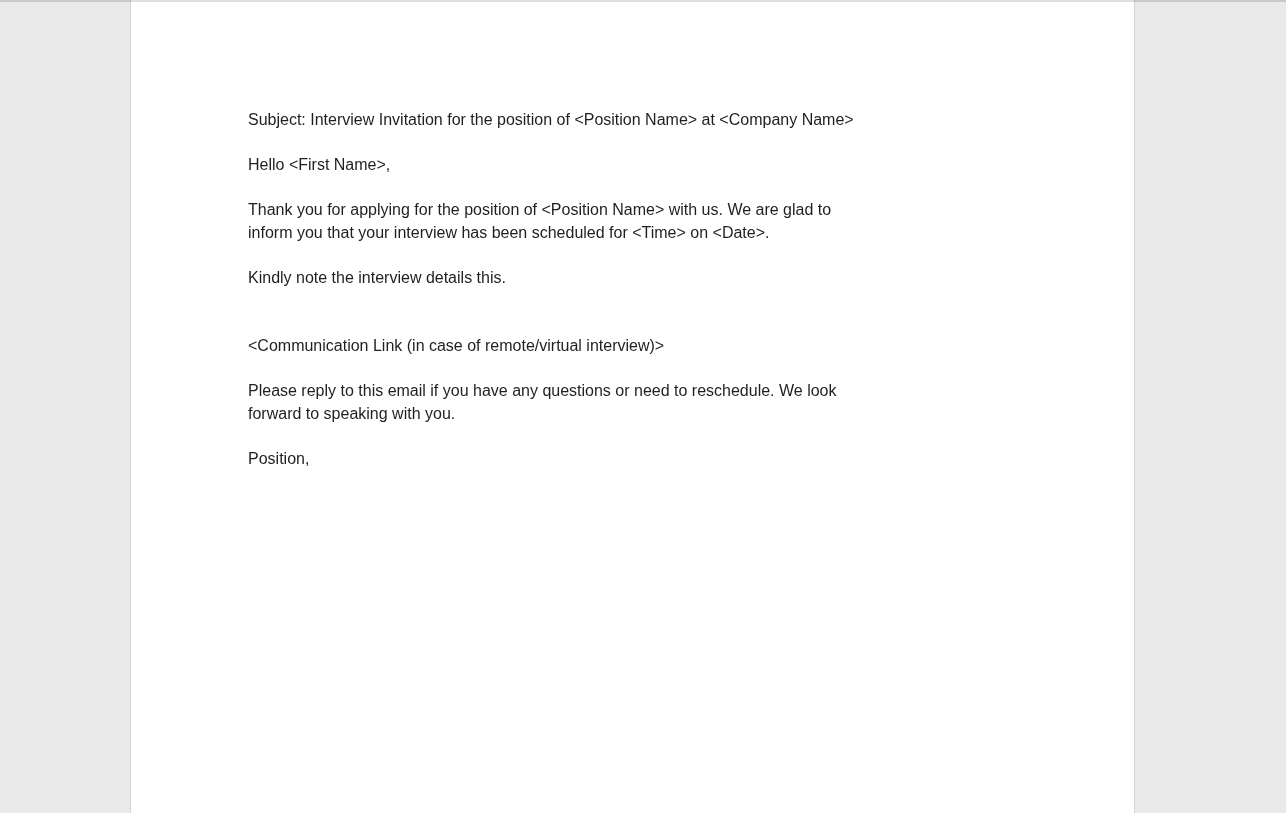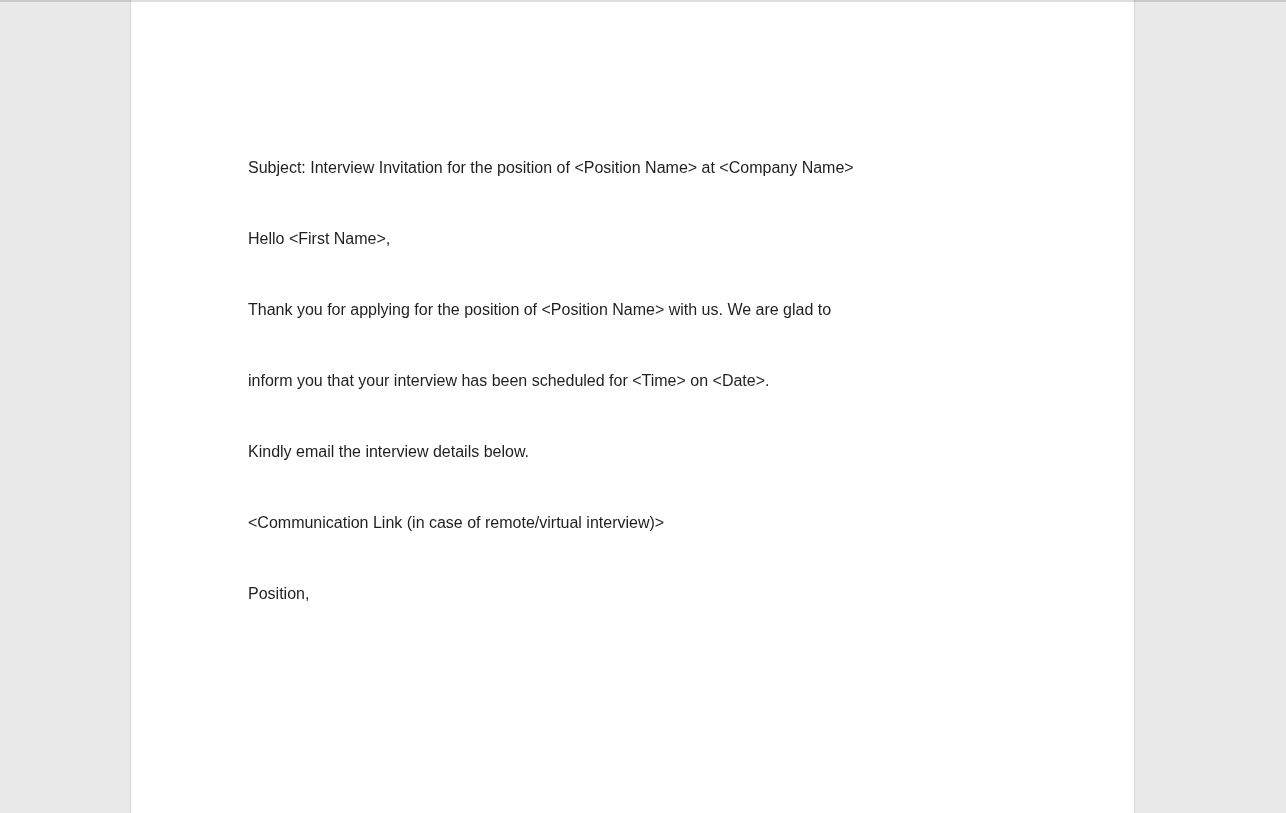--- a/index.html
+++ b/index.html
@@ -46,44 +46,47 @@
     line-height: 23px;
   }
   .para {
     margin: 0 0 22px 0;
   }
   .para.extra-after {
     margin-bottom: 45px;
   }
   .line {
     white-space: nowrap;
-    margin-top: 48px;
   }
 </style>
 </head>
 <body>
 
 <div class="viewport">
   <div class="top-hairline"></div>
   <div class="doc-page">
     <div class="doc-content">
         <div class="para">
           <div class="line">Subject: Interview Invitation for the position of &lt;Position Name&gt; at &lt;Company Name&gt;</div>
         </div>
         <div class="para">
           <div class="line">Hello &lt;First Name&gt;,</div>
         </div>
         <div class="para">
           <div class="line">Thank you for applying for the position of &lt;Position Name&gt; with us. We are glad to</div>
           <div class="line">inform you that your interview has been scheduled for &lt;Time&gt; on &lt;Date&gt;.</div>
         </div>
         <div class="para extra-after">
-          <div class="line">Kindly email the interview details below.</div>
+          <div class="line">Kindly note the interview details this.</div>
         </div>
         <div class="para">
           <div class="line">&lt;Communication Link (in case of remote/virtual interview)&gt;</div>
+        </div>
+        <div class="para">
+          <div class="line">Please reply to this email if you have any questions or need to reschedule. We look</div>
+          <div class="line">forward to speaking with you.</div>
         </div>
         <div class="para">
           <div class="line">Position,</div>
         </div>
       </div>
   </div>
 </div>
 
 </body></html>

